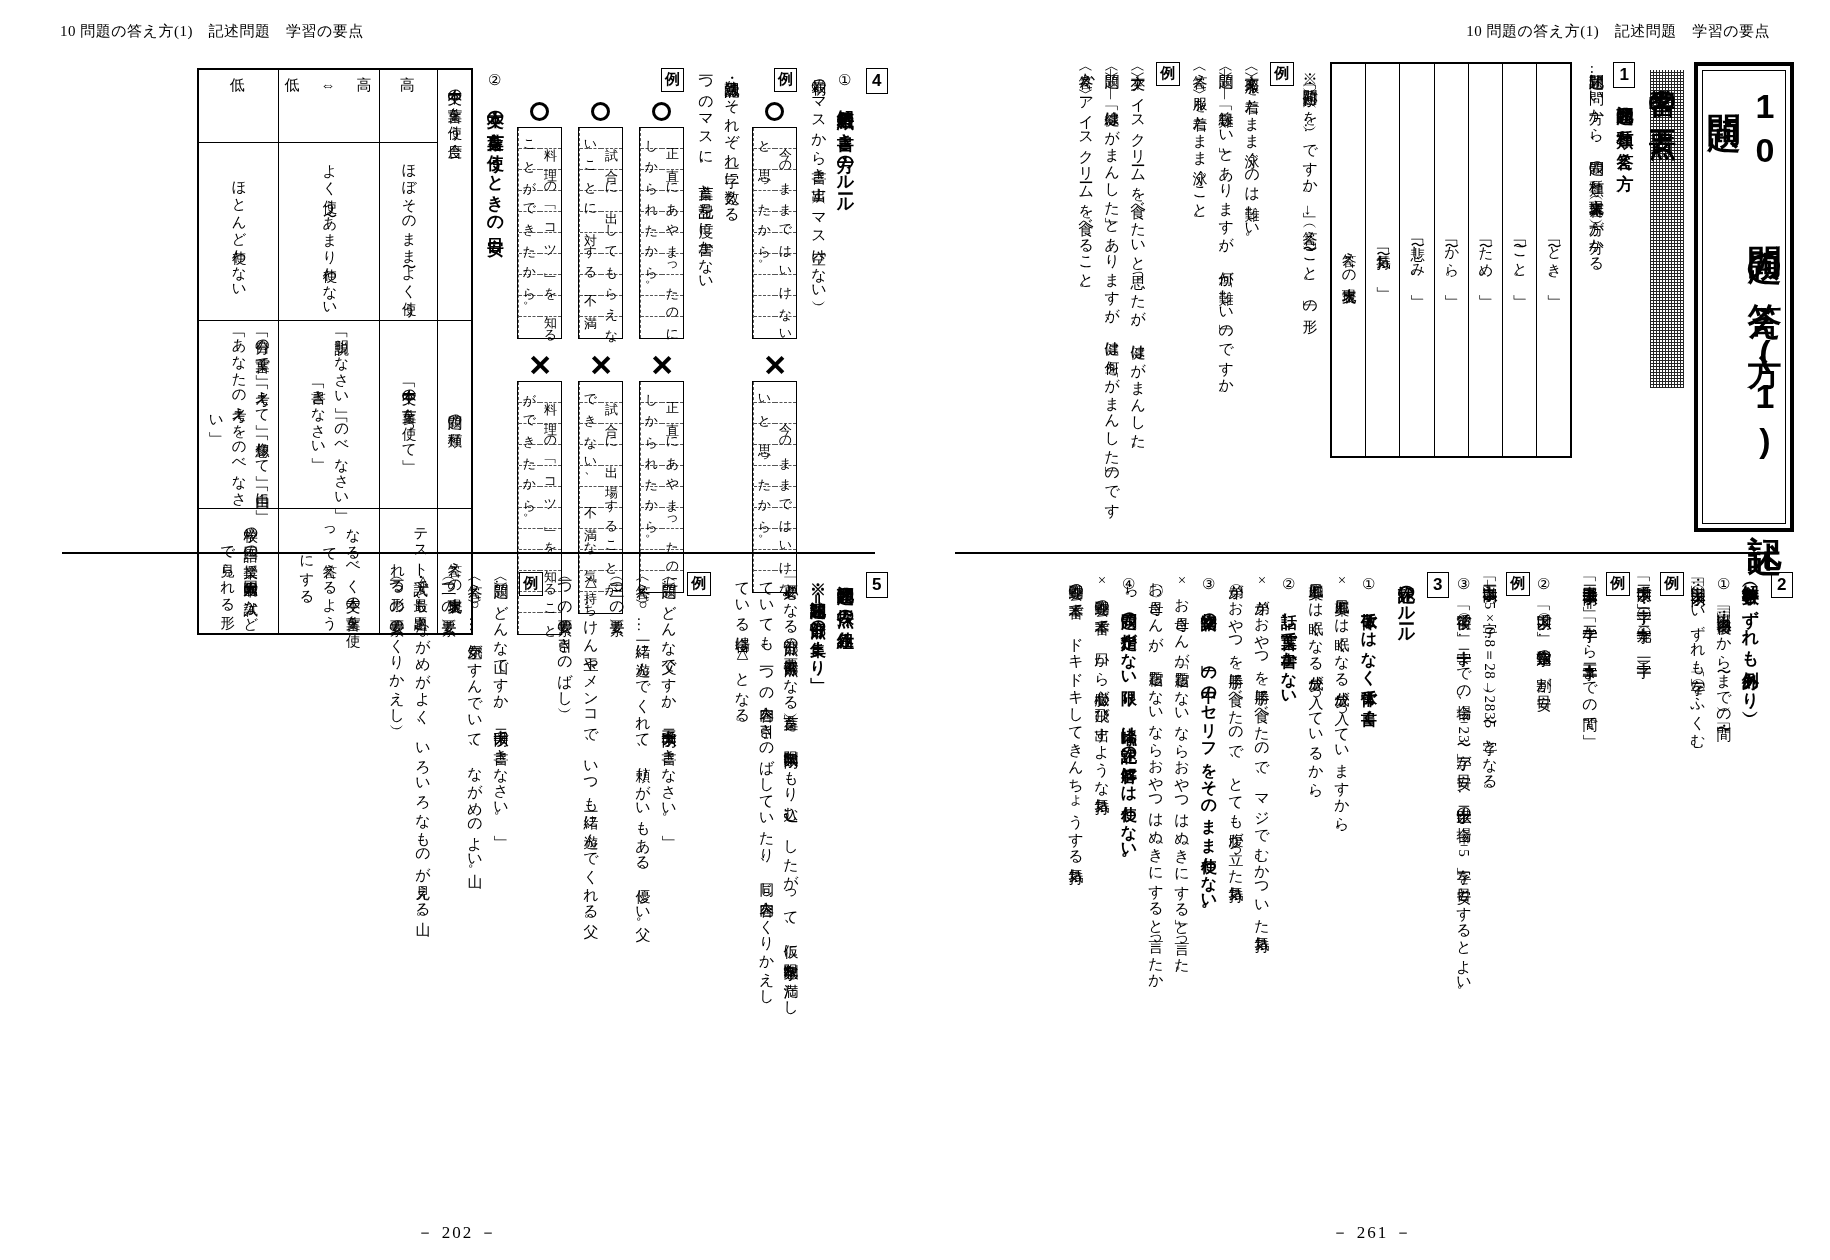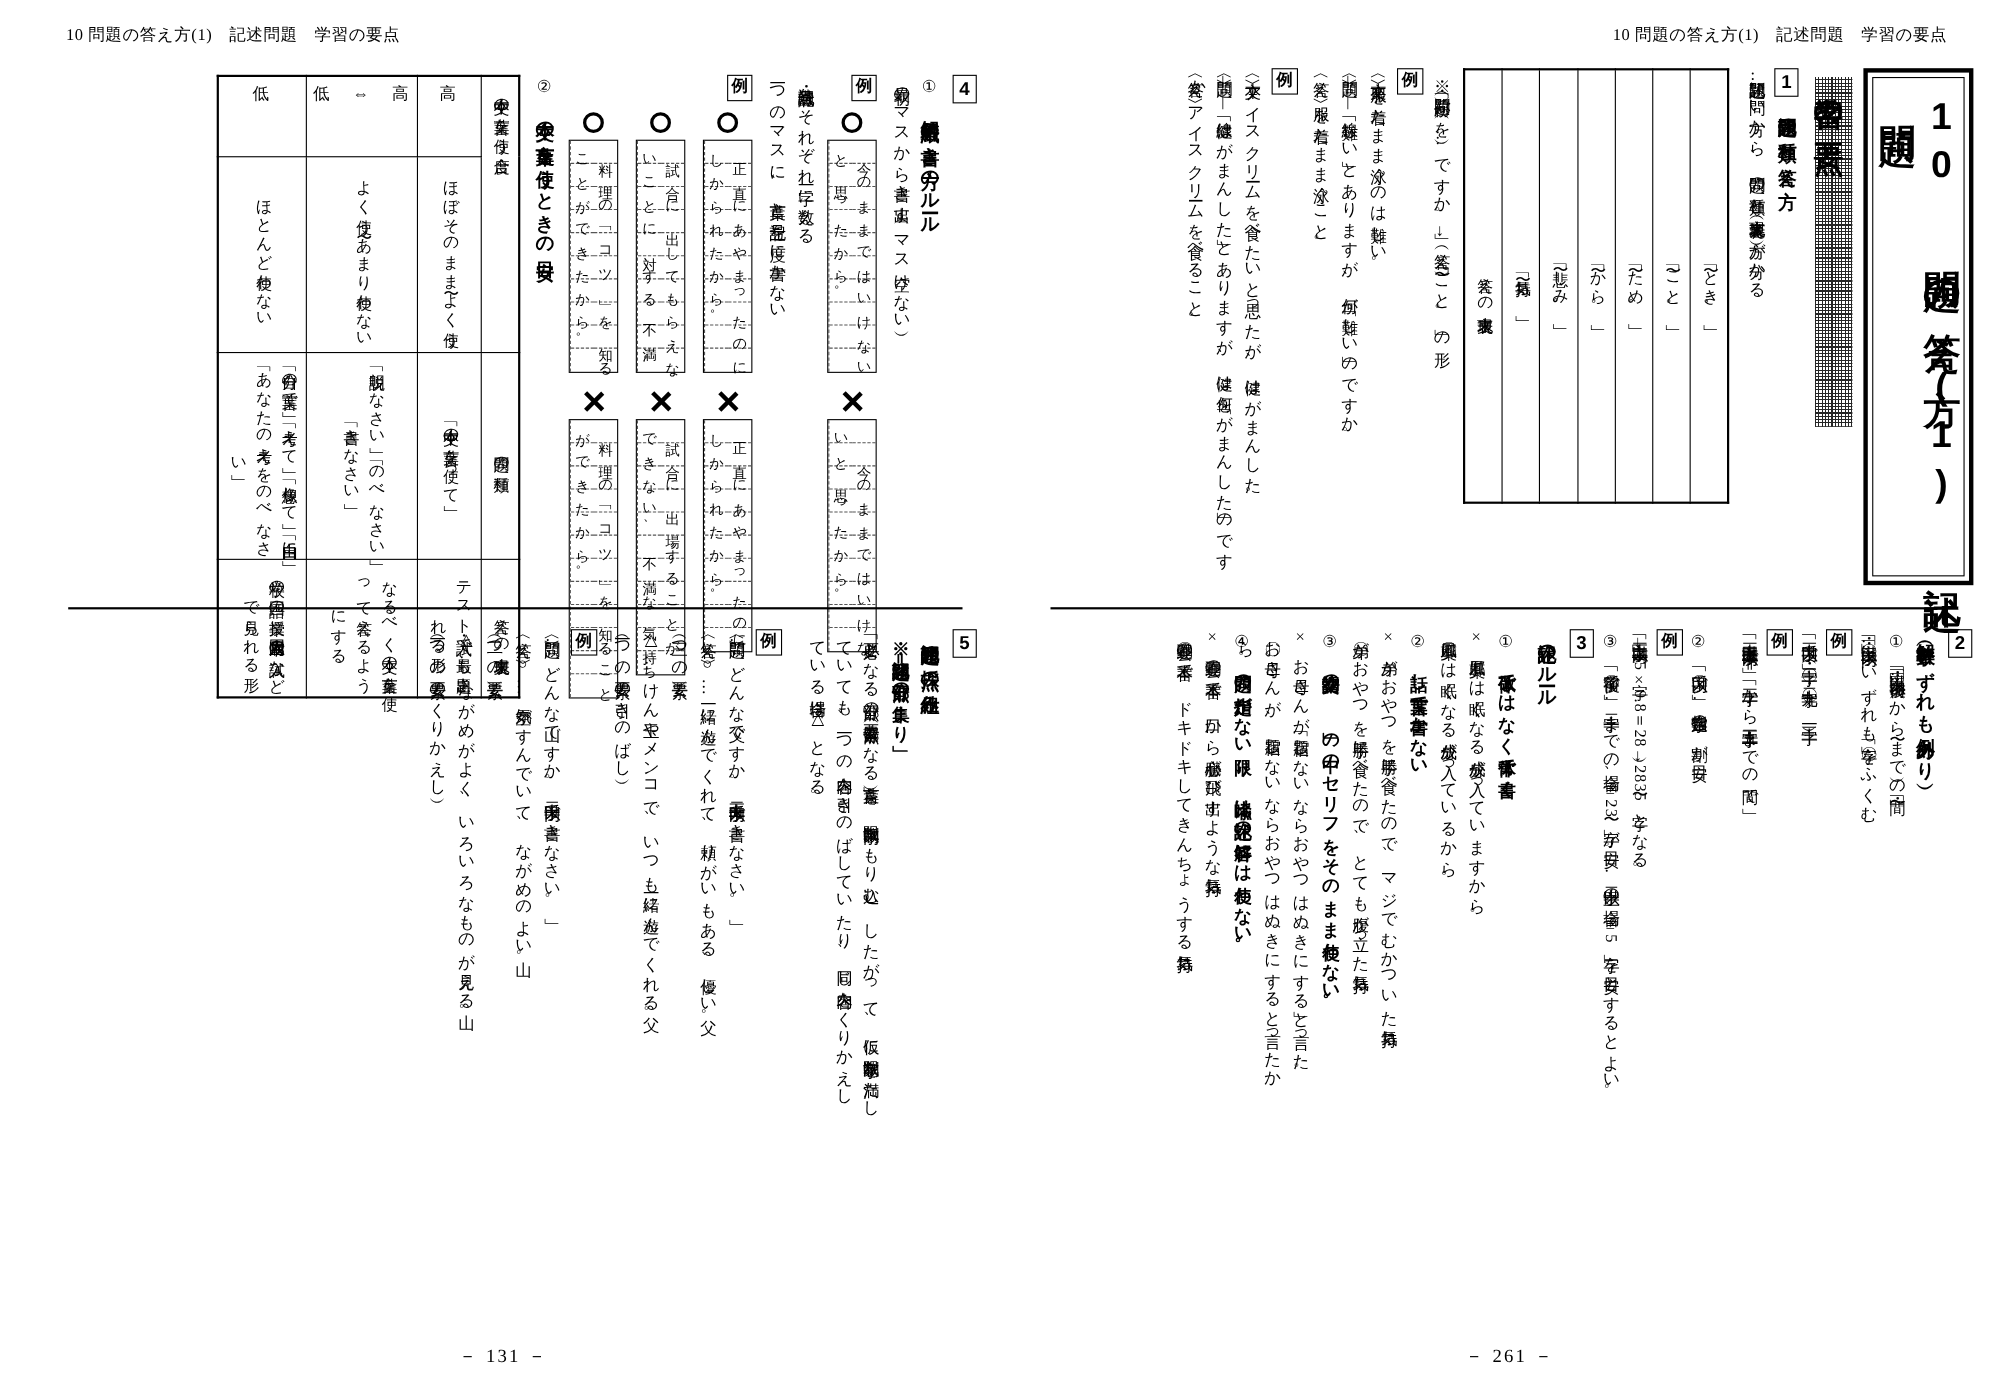--- a/index.html
+++ b/index.html
@@ -669,21 +669,21 @@
           <span>△</span>
           <span>…ながめがよく、いろいろなものが見える山。</span>
         </div>
         <div class="vcol bottom" style="width:26px;">
           <span>（一つの要素のくりかえし）</span>
         </div>
       </div>
 
     </div>
 
-    <div class="folio">－ 131 －</div>
+    <div class="folio">－ 202 －</div>
   </div>
 
   <div class="page right">
     <div class="runhead rh">10 問題の答え方(1)　記述問題　学習の要点</div>
 
     <div class="colflow" style="position:absolute; top:62px; right:36px; left:26px; height:480px;">
 
       <div class="title-box-outer">
         <div class="title-box-inner">
           <div class="title-text">

